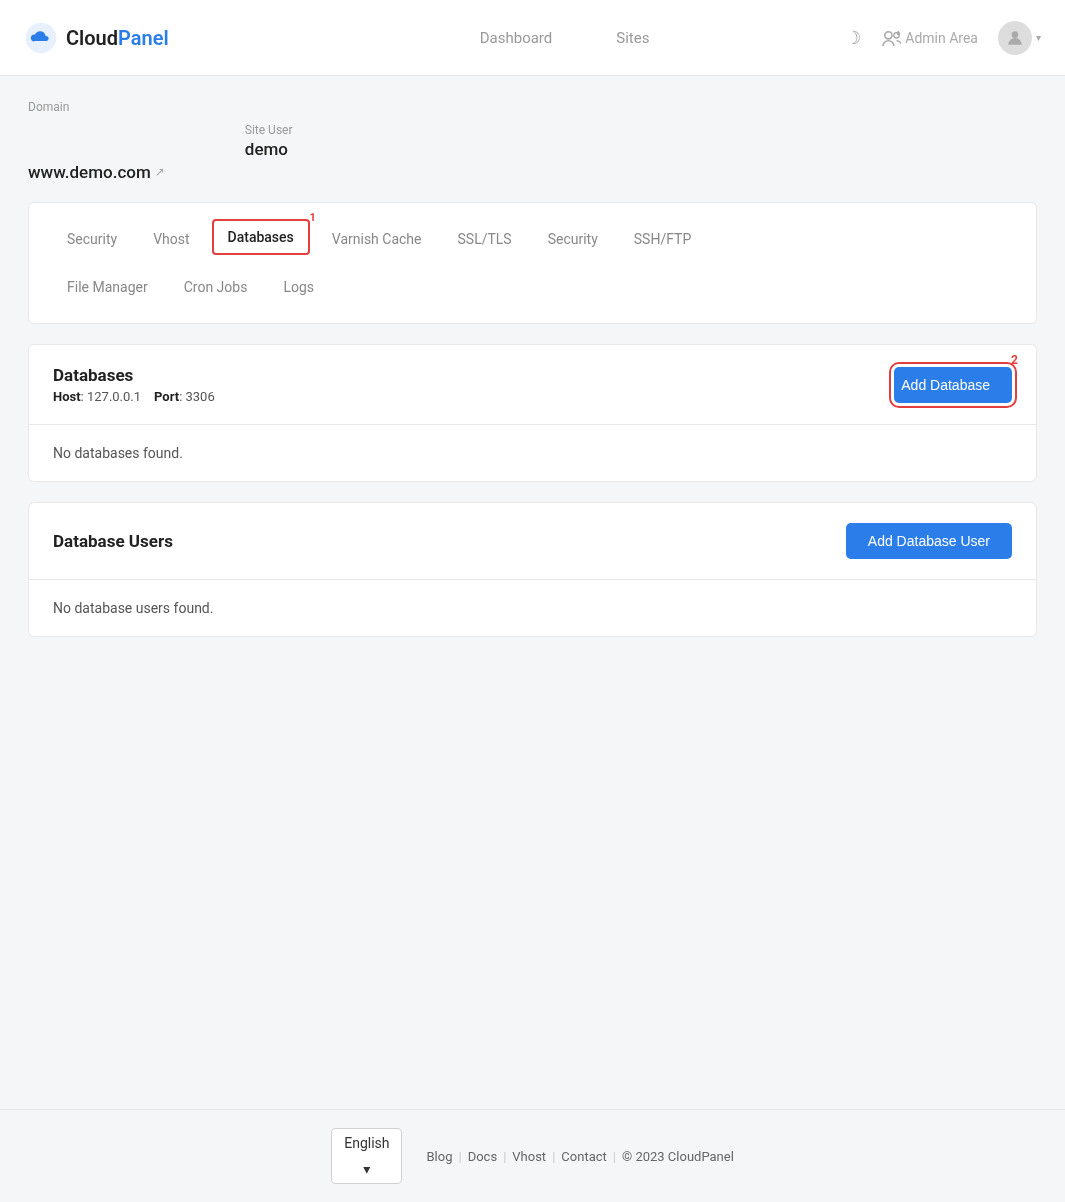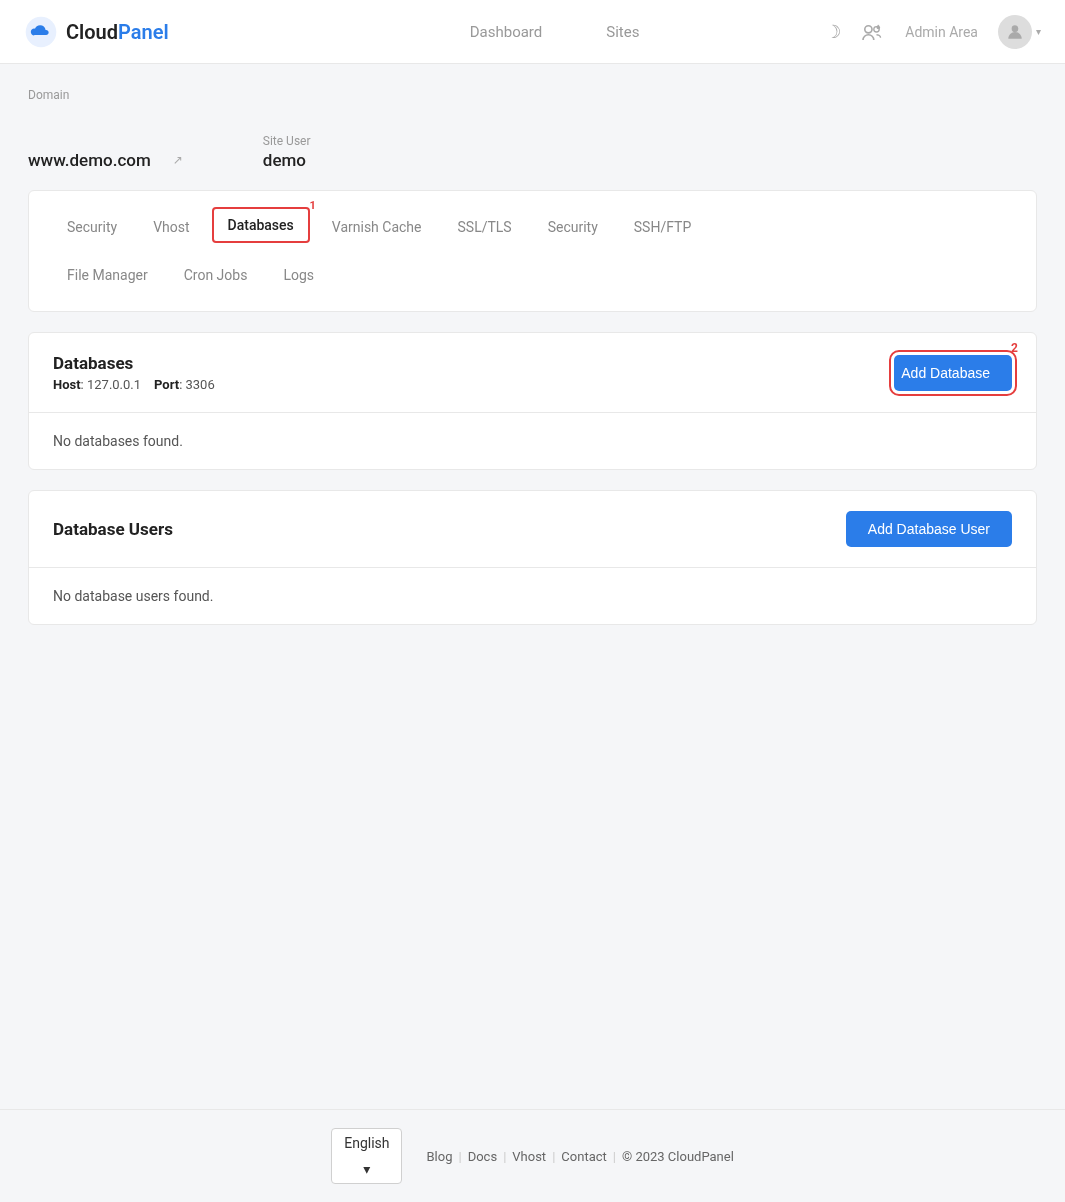--- a/index.html
+++ b/index.html
@@ -9,21 +9,21 @@
       color: #333;
       min-height: 1202px;
       display: flex;
       flex-direction: column;
     }
 
     
     .header {
       background: #fff;
       border-bottom: 1px solid #e8e8e8;
-      height: 64px;
+      height: 76px;
       display: flex;
       align-items: center;
       padding: 0 24px;
       gap: 0;
     }
     .header-logo {
       display: flex;
       align-items: center;
       gap: 8px;
       min-width: 260px;
@@ -60,21 +60,21 @@
       gap: 20px;
     }
     .moon-icon {
       font-size: 18px;
       color: #aaa;
       cursor: pointer;
     }
     .admin-area {
       display: flex;
       align-items: center;
-      gap: 22px;
+      gap: 2px;
       color: #aaa;
       font-size: 14px;
       cursor: pointer;
     }
     .user-avatar {
       width: 34px;
       height: 34px;
       border-radius: 50%;
       background: #ddd;
       display: flex;
@@ -93,34 +93,34 @@
       max-width: 1065px;
       width: 100%;
       margin: 0 auto;
     }
 
     
     .domain-info {
       margin-bottom: 20px;
       display: flex;
       gap: 80px;
-      align-items: flex-end;
+      align-items: center;
     }
     .domain-label, .siteuser-label {
       font-size: 12px;
       color: #999;
       margin-bottom: 2px;
     }
     .domain-value {
       font-size: 17px;
       font-weight: 500;
       color: #222;
       display: flex;
       align-items: center;
-      gap: 22px;
+      gap: 4px;
       margin-top: 48px;
     }
     .ext-link-icon {
       font-size: 12px;
       color: #aaa;
     }
     .siteuser-value {
       font-size: 17px;
       font-weight: 500;
       color: #222;

